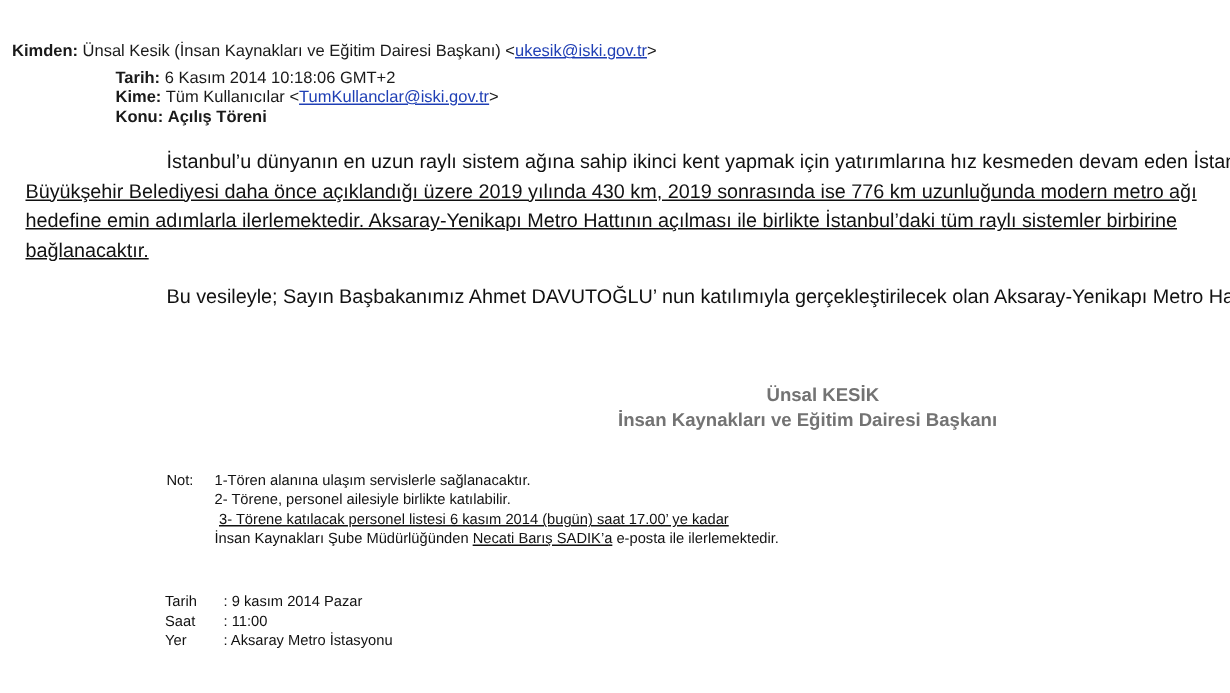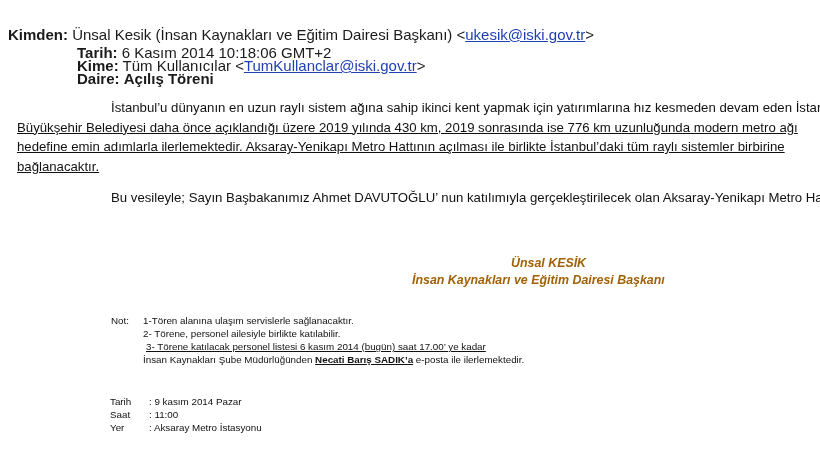--- a/index.html
+++ b/index.html
@@ -10,21 +10,21 @@
     body {
       width: 820px;
       height: 462px;
       position: relative;
       overflow: hidden;
       font-family: "Liberation Sans", "DejaVu Sans", sans-serif;
       color: #111111;
     }
     .hdr {
       position: absolute;
-      font-size: 15px;
+      font-size: 11px;
       line-height: 13px;
       white-space: nowrap;
       color: #1a1a1a;
     }
     .hdr b { font-weight: bold; }
     .link {
       color: #1f3fb5;
       text-decoration: underline;
     }
     #from-line { left: 8px; top: 28px; }
@@ -45,39 +45,38 @@
     #para2 { top: 188px; }
     .para-line { display: block; white-space: nowrap; }
     .para-line.cont { text-indent: 0; text-decoration: underline; }
 
     .sig {
       position: absolute;
       font-size: 12.4px;
       line-height: 19px;
       font-weight: bold;
       white-space: nowrap;
-      color: #a16207;
-      font-style: italic;
+      color: #737373;
     }
     #sig-name { left: 511px; top: 254px; }
     #sig-title { left: 412px; top: 271px; }
 
     .note {
       position: absolute;
       font-size: 9.8px;
       line-height: 13px;
       white-space: nowrap;
       color: #111;
     }
     #note-label { left: 111px; top: 314px; }
     #note-1 { left: 143px; top: 314px; }
     #note-2 { left: 143px; top: 327px; }
     #note-3 { left: 146px; top: 340px; text-decoration: underline; }
     #note-4 { left: 143px; top: 353px; }
-    .ul-bold { font-weight: bold; text-decoration: underline; }
+    .ul-bold { font-weight: normal; text-decoration: underline; }
 
     .event {
       position: absolute;
       font-size: 9.8px;
       line-height: 13px;
       white-space: nowrap;
       color: #111;
     }
     .event .k { position: absolute; left: 0; }
     .event .v { position: absolute; left: 39px; }
@@ -97,21 +96,21 @@
   <b>Tarih:</b>
   <span>6 Kasım 2014 10:18:06 GMT+2</span>
 </div>
 
 <div class="hdr" id="to-line">
   <b>Kime:</b>
   <span>Tüm Kullanıcılar &lt;</span><a class="link">TumKullanclar@iski.gov.tr</a><span>&gt;</span>
 </div>
 
 <div class="hdr" id="subject-line">
-  <b>Daire:</b>
+  <b>Konu:</b>
   <b>Açılış Töreni</b>
 </div>
 
 <div class="body-para" id="para1">
   <span class="para-line">İstanbul’u dünyanın en uzun raylı sistem ağına sahip ikinci kent yapmak için yatırımlarına hız kesmeden devam eden İstanbul</span>
   <span class="para-line cont" style="margin-left:-47px">Büyükşehir Belediyesi daha önce açıklandığı üzere 2019 yılında 430 km, 2019 sonrasında ise 776 km uzunluğunda modern metro ağı</span>
   <span class="para-line cont" style="margin-left:-47px">hedefine emin adımlarla ilerlemektedir. Aksaray-Yenikapı Metro Hattının açılması ile birlikte İstanbul’daki tüm raylı sistemler birbirine</span>
   <span class="para-line cont" style="margin-left:-47px">bağlanacaktır.</span>
 </div>
 

